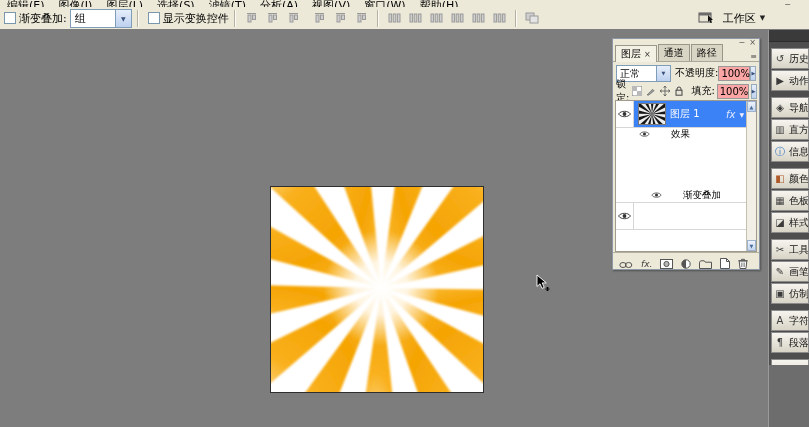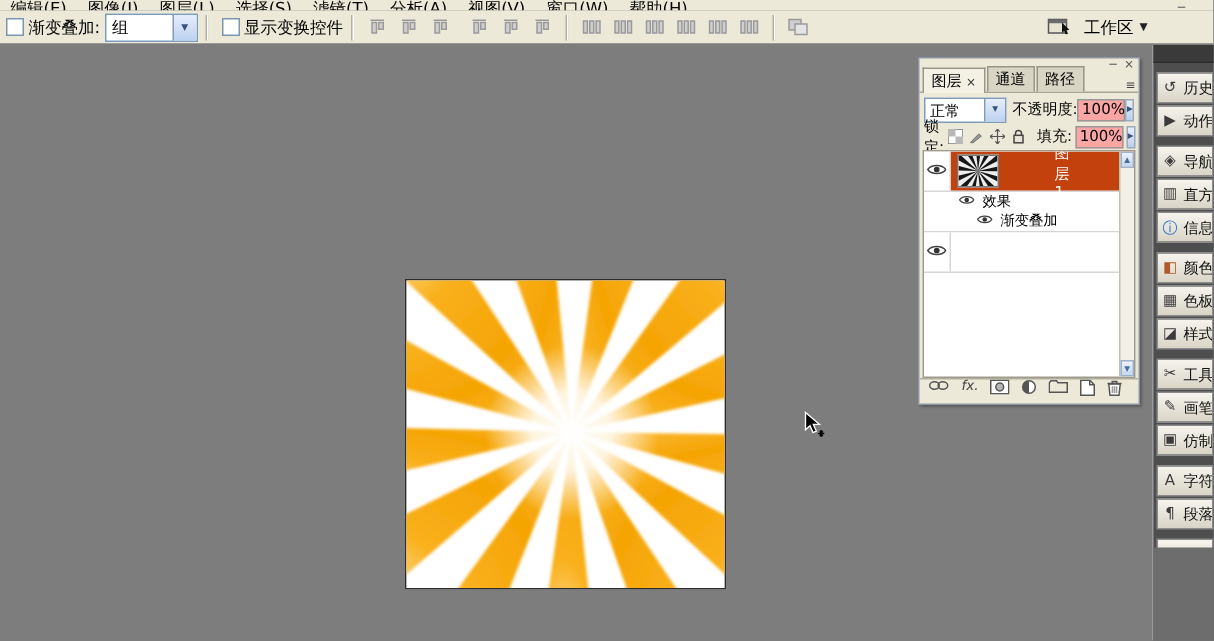--- a/index.html
+++ b/index.html
@@ -63,35 +63,35 @@
   .lock-row{height:16px;display:flex;align-items:center;padding:0 3px;gap:2px;}
   .lock-ico{display:inline-flex;width:12px;justify-content:center;}
   .layers-list{flex:1;background:#fff;margin:1px 2px 0;border:1px solid #9e9a8c;
     position:relative;overflow:hidden;}
   .list-inner{position:absolute;left:0;top:0;right:9px;bottom:0;}
   .lrow{display:flex;align-items:center;border-bottom:1px solid #d6d6d6;background:#fff;}
   .lrow.big{height:26px;}
   .eye-col{width:17px;align-self:stretch;border-right:1px solid #d6d6d6;
     display:flex;align-items:center;justify-content:center;flex:none;}
   .row-body{flex:1;height:100%;display:flex;align-items:center;}
-  .row-body.selected{background:#c2410c;color:#fff;gap:33px;}
+  .row-body.selected{background:#3b82f6;color:#fff;}
   .thumb{width:26px;height:20px;border:1px solid #777;margin:0 4px;flex:none;background:#fff;}
   .layer-name{font-size:10px;}
   .fx-badge{margin-left:auto;font-style:italic;color:#dfe9ff;font-size:10px;}
   .collapse-arrow{font-size:6px;color:#eef;margin:0 3px 0 4px;}
-  .sub-row{height:13px;display:flex;align-items:center;padding-left:22px;gap:4px;
+  .sub-row{height:13px;display:flex;align-items:center;padding-left:22px;gap:20px;
     background:#fff;font-size:9.5px;}
   .sub-row .eye{transform:scale(.8);}
   .bg-name{font-style:italic;}
   .bg-lock{margin-left:auto;margin-right:8px;}
   .scrollbar{position:absolute;right:0;top:0;bottom:0;width:9px;background:#f1efe6;
     border-left:1px solid #c4c0b0;display:flex;flex-direction:column;justify-content:space-between;}
   .sb-btn{height:9px;display:flex;align-items:center;justify-content:center;font-size:5px;
     color:#4a6d99;background:linear-gradient(#eef3fc,#c5d6ef);border:1px solid #9cb2cf;}
-  .panel-bottom{height:16px;border-top:1px solid #b3af9f;display:flex;align-items:flex-start;
+  .panel-bottom{height:16px;border-top:1px solid #b3af9f;display:flex;align-items:flex-end;
     padding:0 6px;gap:8px;}
   .pb-btn{display:inline-flex;align-items:center;color:#444;font-size:9px;font-style:italic;}
   
   .dock{position:absolute;left:768px;top:30px;width:41px;bottom:0;background:#4e4e4e;
     border-left:1px solid #9a9a9a;}
   .dock-header{height:11px;background:#3a3a3a;border-bottom:1px solid #2c2c2c;}
   .dock-group{margin:6px 0 0;}
   .dock-btn{height:19px;margin:1px 1px 1px 2px;background:linear-gradient(#f6f4ee,#d8d4c6);
     border:1px solid #8b8b8b;display:flex;align-items:center;gap:3px;padding:0 1px 0 2px;
     font-size:10px;color:#111;overflow:hidden;white-space:nowrap;}
@@ -364,21 +364,21 @@
         <span class="collapse-arrow">▼</span>
       </span>
         </div>
         <div class="sub-row" style="">
       <span class="eye"><svg width="13" height="8" viewBox="0 0 13 8">
               <path d="M.5 4C3 .4 10 .4 12.5 4 10 7.6 3 7.6 .5 4Z" fill="#fff" stroke="#444"></path>
               <circle cx="6.5" cy="4" r="1.9" fill="#333"></circle>
             </svg></span>
       <span>效果</span>
         </div>
-        <div class="sub-row" style="padding-left:34px;border-bottom:1px solid #d6d6d6;">
+        <div class="sub-row" style="padding-left:34px;border-bottom:1px solid #d6d6d6;margin-top:48px;">
       <span class="eye"><svg width="13" height="8" viewBox="0 0 13 8">
               <path d="M.5 4C3 .4 10 .4 12.5 4 10 7.6 3 7.6 .5 4Z" fill="#fff" stroke="#444"></path>
               <circle cx="6.5" cy="4" r="1.9" fill="#333"></circle>
             </svg></span>
       <span>渐变叠加</span>
         </div>
         <div class="lrow big">
       <span class="eye-col">
             <span><svg width="13" height="8" viewBox="0 0 13 8">
                 <path d="M.5 4C3 .4 10 .4 12.5 4 10 7.6 3 7.6 .5 4Z" fill="#fff" stroke="#444"></path>

